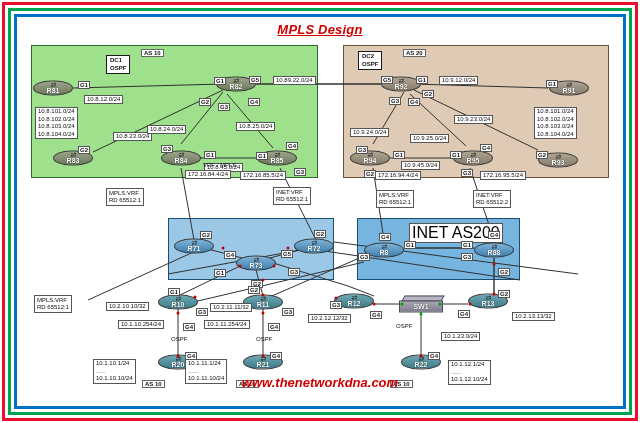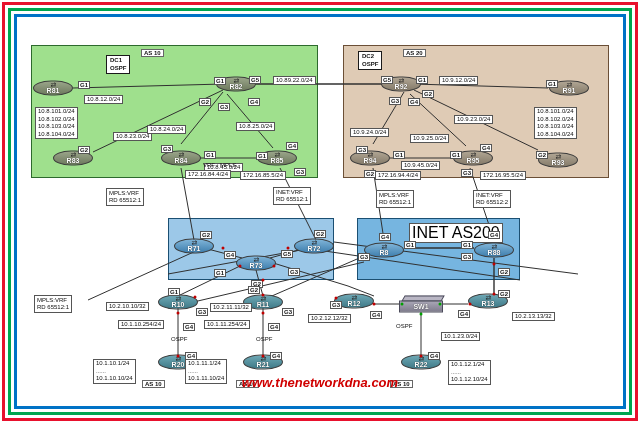--- a/index.html
+++ b/index.html
@@ -136,20 +136,21 @@
 <body>
 
 <div id="page">
 
   <div class="frame" id="frame-red"></div>
   <div class="frame" id="frame-green"></div>
   <div class="frame" id="frame-blue"></div>
 
   <div id="canvas">
 
+    <div id="title">MPLS Design</div>
 
     <div class="zone" id="zone-as10"></div>
     <div class="zone" id="zone-as20"></div>
     <div class="zone" id="zone-mpls100"></div>
     <div class="zone" id="zone-inet200"></div>
 
     <svg id="links">
 
       <line x1="55" y1="70" x2="205" y2="66"></line>
       <line x1="205" y1="72" x2="75" y2="134"></line>

